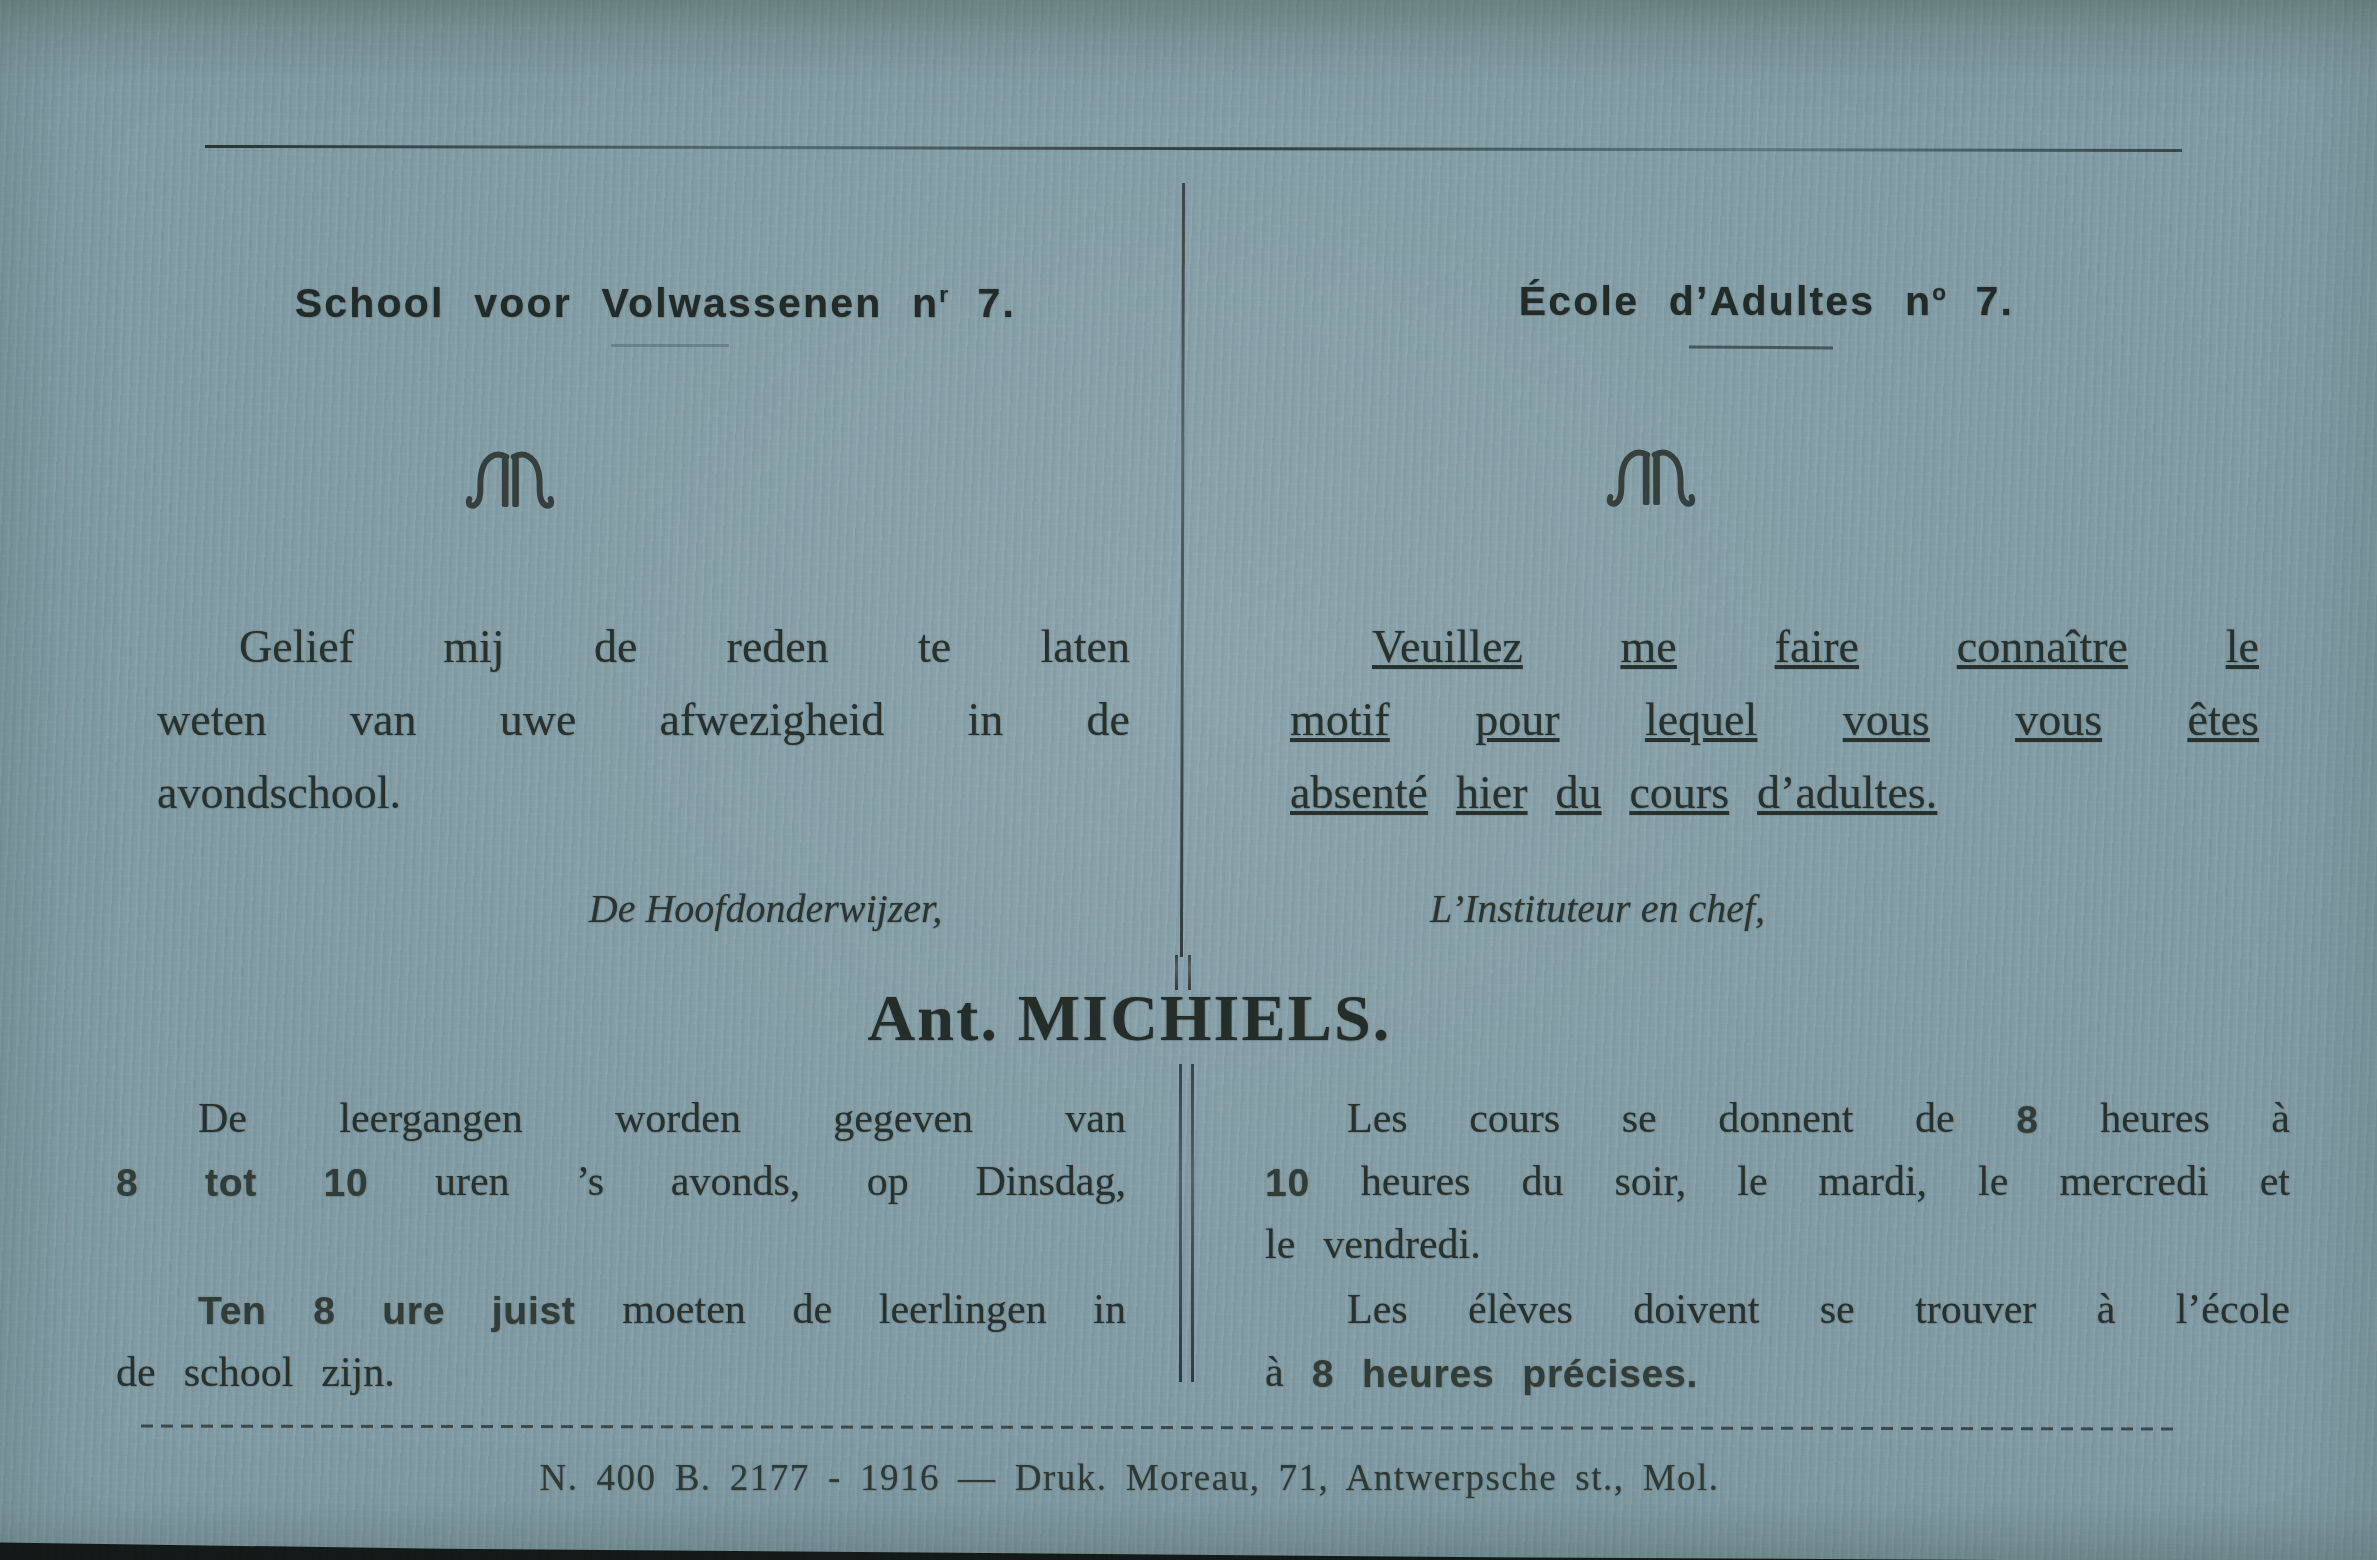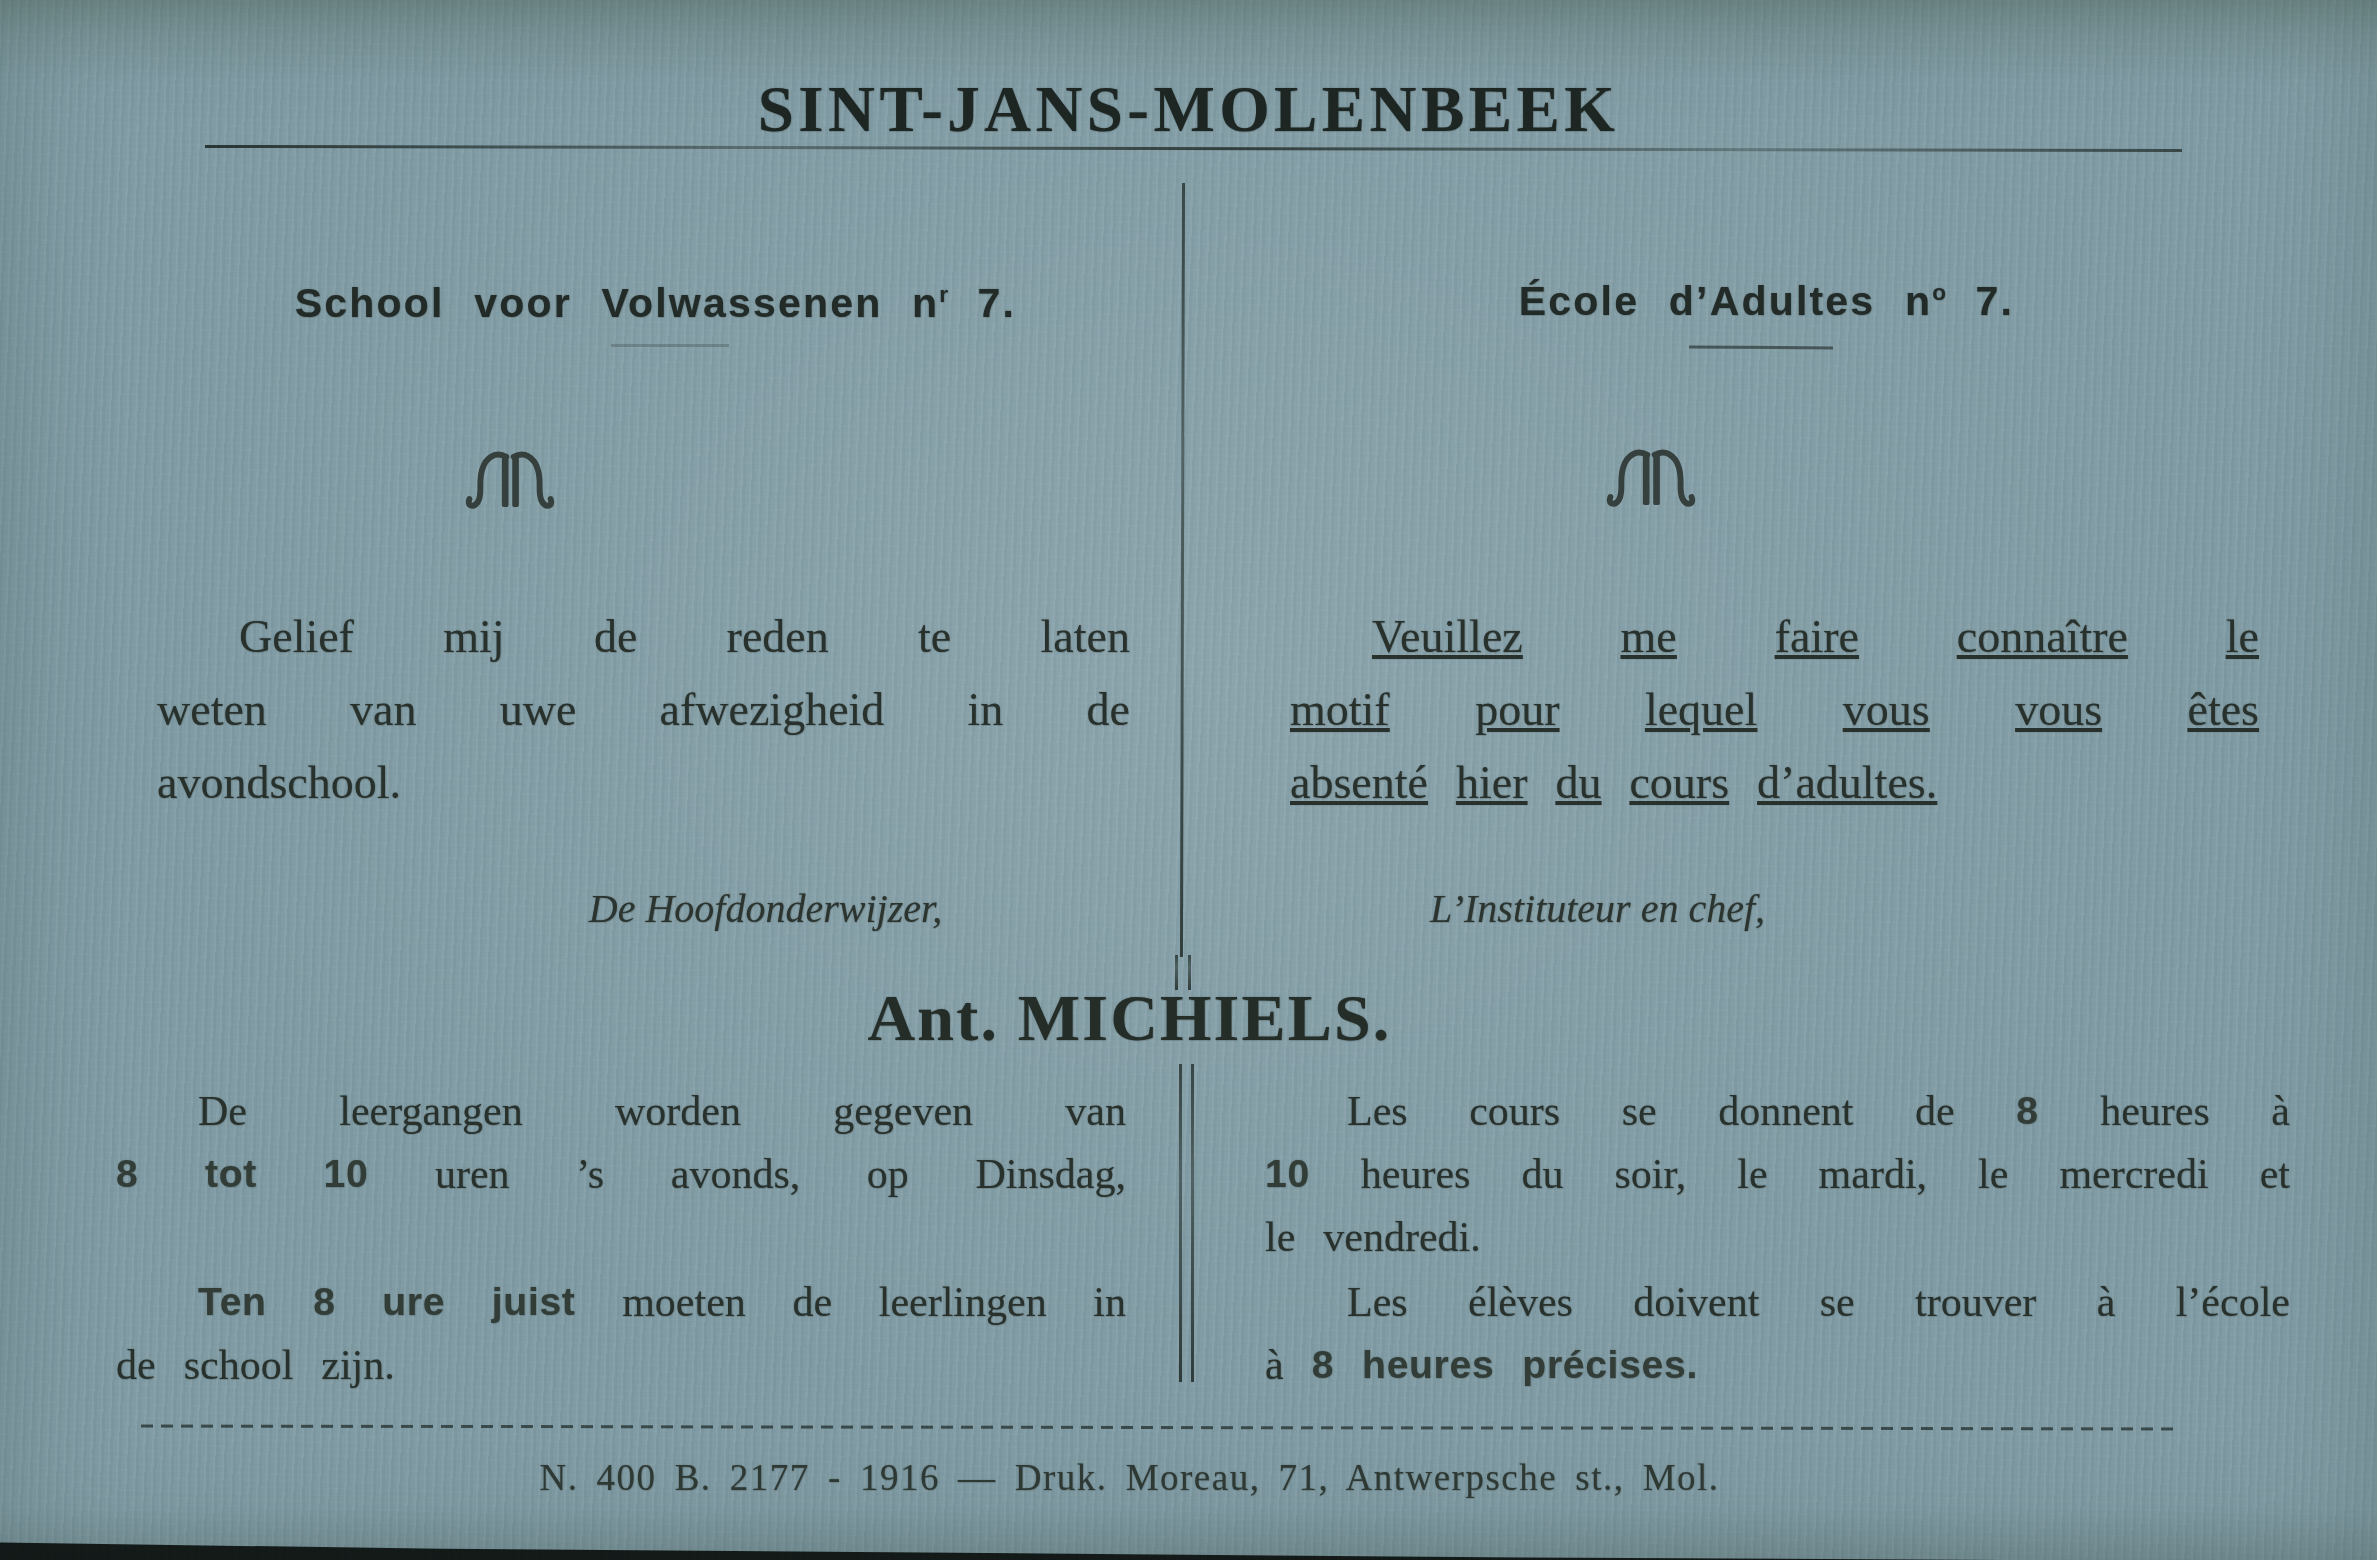--- a/index.html
+++ b/index.html
@@ -49,21 +49,21 @@
   .par-nl{left:157px;top:600px;width:973px;}
   .par-fr{left:1290px;top:600px;width:969px;text-decoration:underline;}
 
   .sched{font-size:42px;}
   .sched .tline{height:63px;}
   .sched-nl-1{left:116px;top:1079px;width:1010px;}
   .sched-nl-2{left:116px;top:1270px;width:1010px;}
   .sched-fr-1{left:1265px;top:1079px;width:1025px;}
   .sched-fr-2{left:1265px;top:1270px;width:1025px;}
 
-  .tline{display:flex;align-items:center;column-gap:.42em;gap:28px;}
+  .tline{display:flex;align-items:flex-end;column-gap:.42em;gap:28px;}
   .tline.justify{justify-content:space-between;}
   .tline.indent{padding-left:82px;}
   .word{white-space:nowrap;}
   .word.bold{font-family:"Liberation Sans", sans-serif;font-weight:700;font-size:.93em;
              letter-spacing:0.7px;color:#333d38;}
 
   .sig{font-style:italic;font-size:40px;text-align:center;color:#2b342f;}
   .sig-nl{left:471px;top:885px;width:589px;}
   .sig-fr{left:1325px;top:885px;width:545px;}
 
@@ -76,21 +76,20 @@
            letter-spacing:1.5px;word-spacing:7.4px;color:#2f3934;}
 
   .bottom-edge{left:0;bottom:0;width:2002px;height:25px;background:var(--edge,#0b100e);opacity:.92;
            clip-path:polygon(0 30%, 22% 55%, 52% 74%, 76% 90%, 100% 100%, 0 100%);}
 </style>
 </head>
 <body>
 
 <div id="card">
 
-  <div class="abs title ink">SINT-JANS-MOLENBEEK</div>
   <div class="abs title-rule"></div>
 
   <div class="abs hdr hdr-nl ink"><span>School voor Volwassenen n</span><sup class="sup">r</sup><span> 7.</span></div>
   <div class="abs hdr hdr-fr ink"><span>École d’Adultes n</span><sup class="sup">o</sup><span> 7.</span></div>
 
   <div class="abs dash dash-nl"></div>
   <div class="abs dash dash-fr"></div>
 
   <div class="abs vline divider-main"></div>
   <div class="abs vline tail-a"></div>

